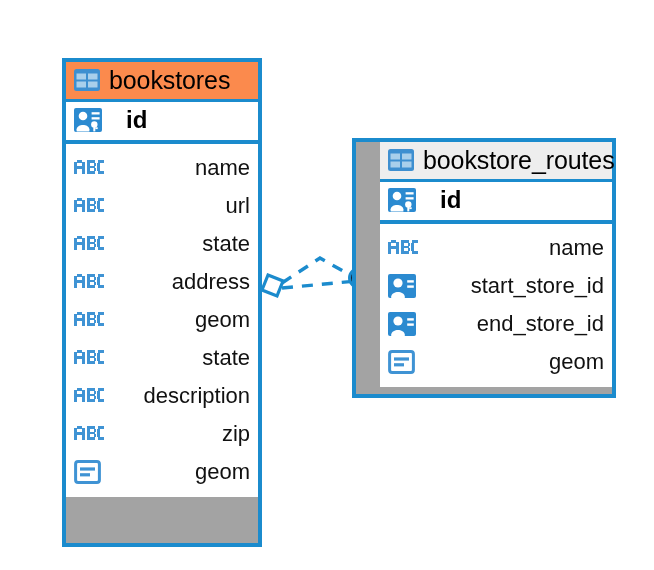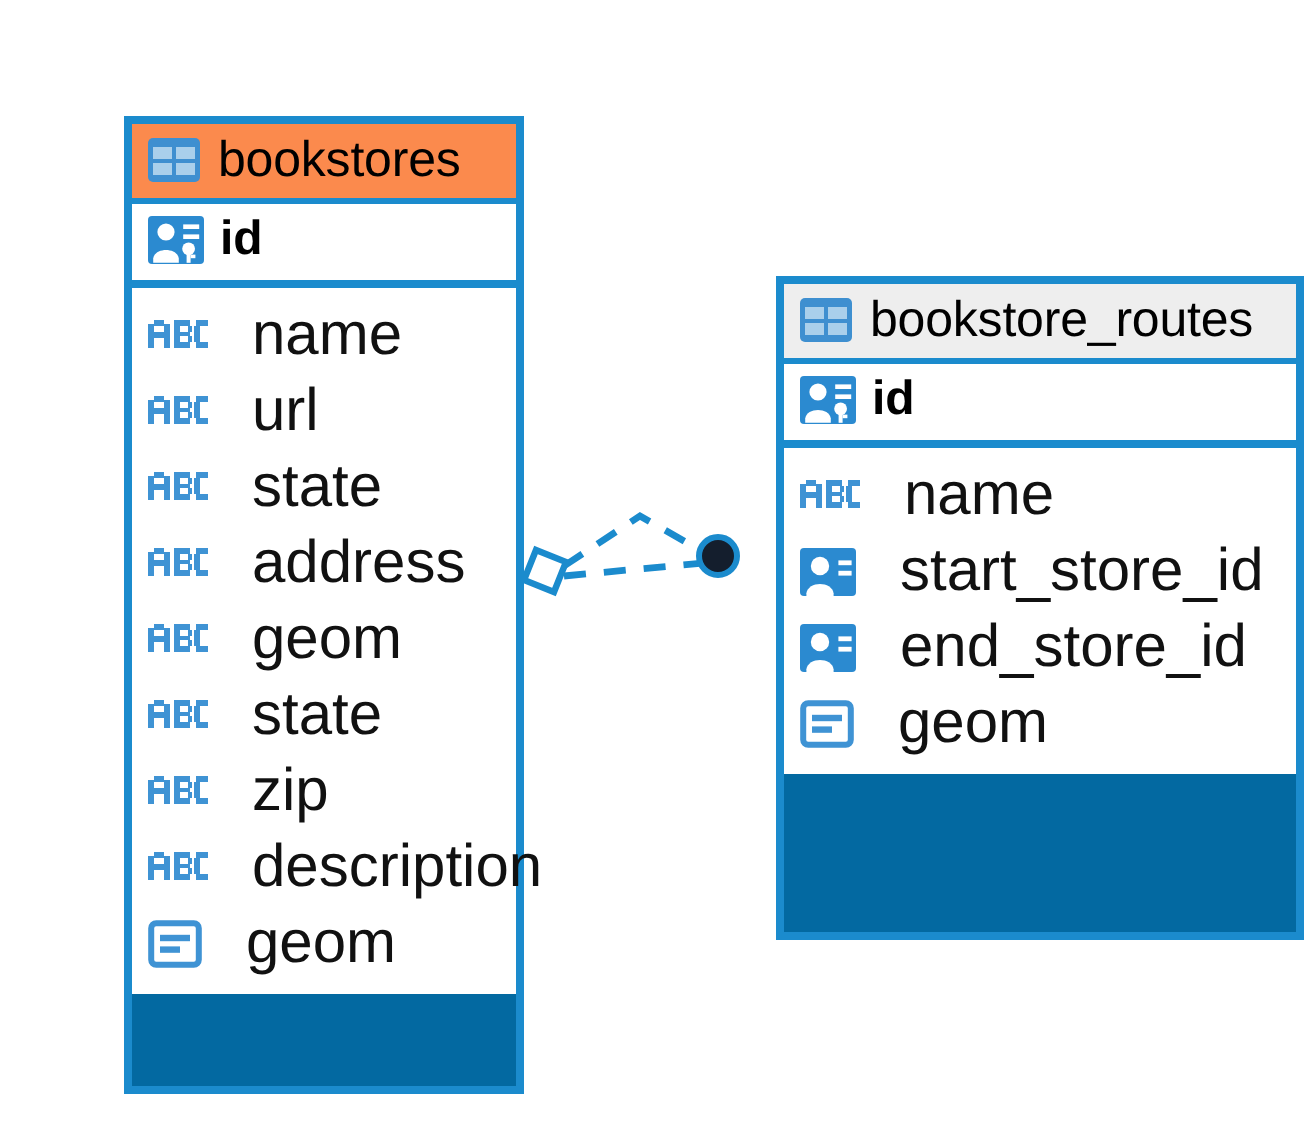--- a/index.html
+++ b/index.html
@@ -19,21 +19,21 @@
     position: absolute;
     left: 0; top: 0;
     width: 654px;
     height: 570px;
   }
 
   
   .entity {
     position: absolute;
     box-sizing: border-box;
-    background: #0369a1;
+    background: #a3a3a3;
     border: 4px solid #1b8bcd;
     display: flex;
     flex-direction: column;
   }
 
   .entity-header {
     box-sizing: border-box;
     display: flex;
     align-items: center;
     gap: 9px;
@@ -49,43 +49,44 @@
 
   .entity-title {
     font-size: 25px;
     letter-spacing: -0.1px;
   }
 
   .pk-row {
     box-sizing: border-box;
     display: flex;
     align-items: center;
-    gap: 8px;
+    gap: 24px;
     padding: 4px 8px 6px 8px;
     border-top: 3px solid #1b8bcd;
     border-bottom: 4px solid #1b8bcd;
     font-size: 24px;
     font-weight: bold;
     color: #000000;
     background: #ffffff;
   }
 
   .fields {
     padding: 5px 8px 6px 8px;
     background: #ffffff;
   }
 
   .field-row {
     display: flex;
     align-items: center;
-    gap: 22px;
+    gap: 9px;
     height: 38px;
-    font-size: 30px;
+    font-size: 22px;
     color: #111111;
     white-space: nowrap;
+    justify-content: space-between;
   }
 
   .field-label { line-height: 1; }
 
   
   .icon {
     flex: 0 0 auto;
     display: inline-block;
     line-height: 0;
   }
@@ -313,61 +314,61 @@
               <rect x="20" y="3" width="2" height="3"></rect>
                 <rect x="16" y="6" width="5" height="2"></rect>
               <rect x="20" y="8" width="2" height="3"></rect>
                 <rect x="16" y="11" width="5" height="3"></rect>
               <rect x="24" y="0" width="6" height="3"></rect>
                 <rect x="23" y="3" width="3" height="8"></rect>
               <rect x="24" y="11" width="6" height="3"></rect>
             </g>
           </svg>
         </span>
+        <span class="field-label">description</span>
+      </div>
+
+      <div class="field-row">
+        <span class="icon abc-icon">
+          <svg width="30" height="16" viewBox="0 0 30 16">
+            <g fill="#3f93d4">
+              <rect x="0" y="2" width="3" height="12"></rect>
+                <rect x="3" y="0" width="5" height="3"></rect>
+              <rect x="8" y="2" width="3" height="12"></rect>
+                <rect x="3" y="6" width="5" height="3"></rect>
+              <rect x="13" y="0" width="3" height="14"></rect>
+                <rect x="16" y="0" width="5" height="3"></rect>
+              <rect x="20" y="3" width="2" height="3"></rect>
+                <rect x="16" y="6" width="5" height="2"></rect>
+              <rect x="20" y="8" width="2" height="3"></rect>
+                <rect x="16" y="11" width="5" height="3"></rect>
+              <rect x="24" y="0" width="6" height="3"></rect>
+                <rect x="23" y="3" width="3" height="8"></rect>
+              <rect x="24" y="11" width="6" height="3"></rect>
+            </g>
+          </svg>
+        </span>
         <span class="field-label">zip</span>
-      </div>
-
-      <div class="field-row">
-        <span class="icon abc-icon">
-          <svg width="30" height="16" viewBox="0 0 30 16">
-            <g fill="#3f93d4">
-              <rect x="0" y="2" width="3" height="12"></rect>
-                <rect x="3" y="0" width="5" height="3"></rect>
-              <rect x="8" y="2" width="3" height="12"></rect>
-                <rect x="3" y="6" width="5" height="3"></rect>
-              <rect x="13" y="0" width="3" height="14"></rect>
-                <rect x="16" y="0" width="5" height="3"></rect>
-              <rect x="20" y="3" width="2" height="3"></rect>
-                <rect x="16" y="6" width="5" height="2"></rect>
-              <rect x="20" y="8" width="2" height="3"></rect>
-                <rect x="16" y="11" width="5" height="3"></rect>
-              <rect x="24" y="0" width="6" height="3"></rect>
-                <rect x="23" y="3" width="3" height="8"></rect>
-              <rect x="24" y="11" width="6" height="3"></rect>
-            </g>
-          </svg>
-        </span>
-        <span class="field-label">description</span>
       </div>
 
       <div class="field-row">
         <span class="icon">
           <svg width="27" height="24" viewBox="0 0 27 24">
             <rect x="1.6" y="1.6" width="23.8" height="20.8" rx="2.5" fill="#ffffff" stroke="#3f93d4" stroke-width="3"></rect>
             <rect x="6" y="7.4" width="15" height="3.2" fill="#3f93d4"></rect>
             <rect x="6" y="13.2" width="10" height="3.2" fill="#3f93d4"></rect>
           </svg>
         </span>
         <span class="field-label">geom</span>
       </div>
 
     </div>
   </div>
 
-  <div class="entity" style="left:388px; top:138px; width:264px; height:332px;">
+  <div class="entity" style="left:352px; top:138px; width:264px; height:260px;padding-left:24px;">
 
     <div class="entity-header accent-grey">
       <span class="icon">
         <svg width="26" height="22" viewBox="0 0 26 22">
           <rect x="0" y="0" width="26" height="22" rx="2.5" fill="#3e8fd0"></rect>
           <rect x="2.5" y="4.5" width="9.5" height="6" fill="#a9cfeb"></rect>
           <rect x="14" y="4.5" width="9.5" height="6" fill="#a9cfeb"></rect>
           <rect x="2.5" y="12.5" width="9.5" height="6" fill="#a9cfeb"></rect>
           <rect x="14" y="12.5" width="9.5" height="6" fill="#a9cfeb"></rect>
         </svg>

